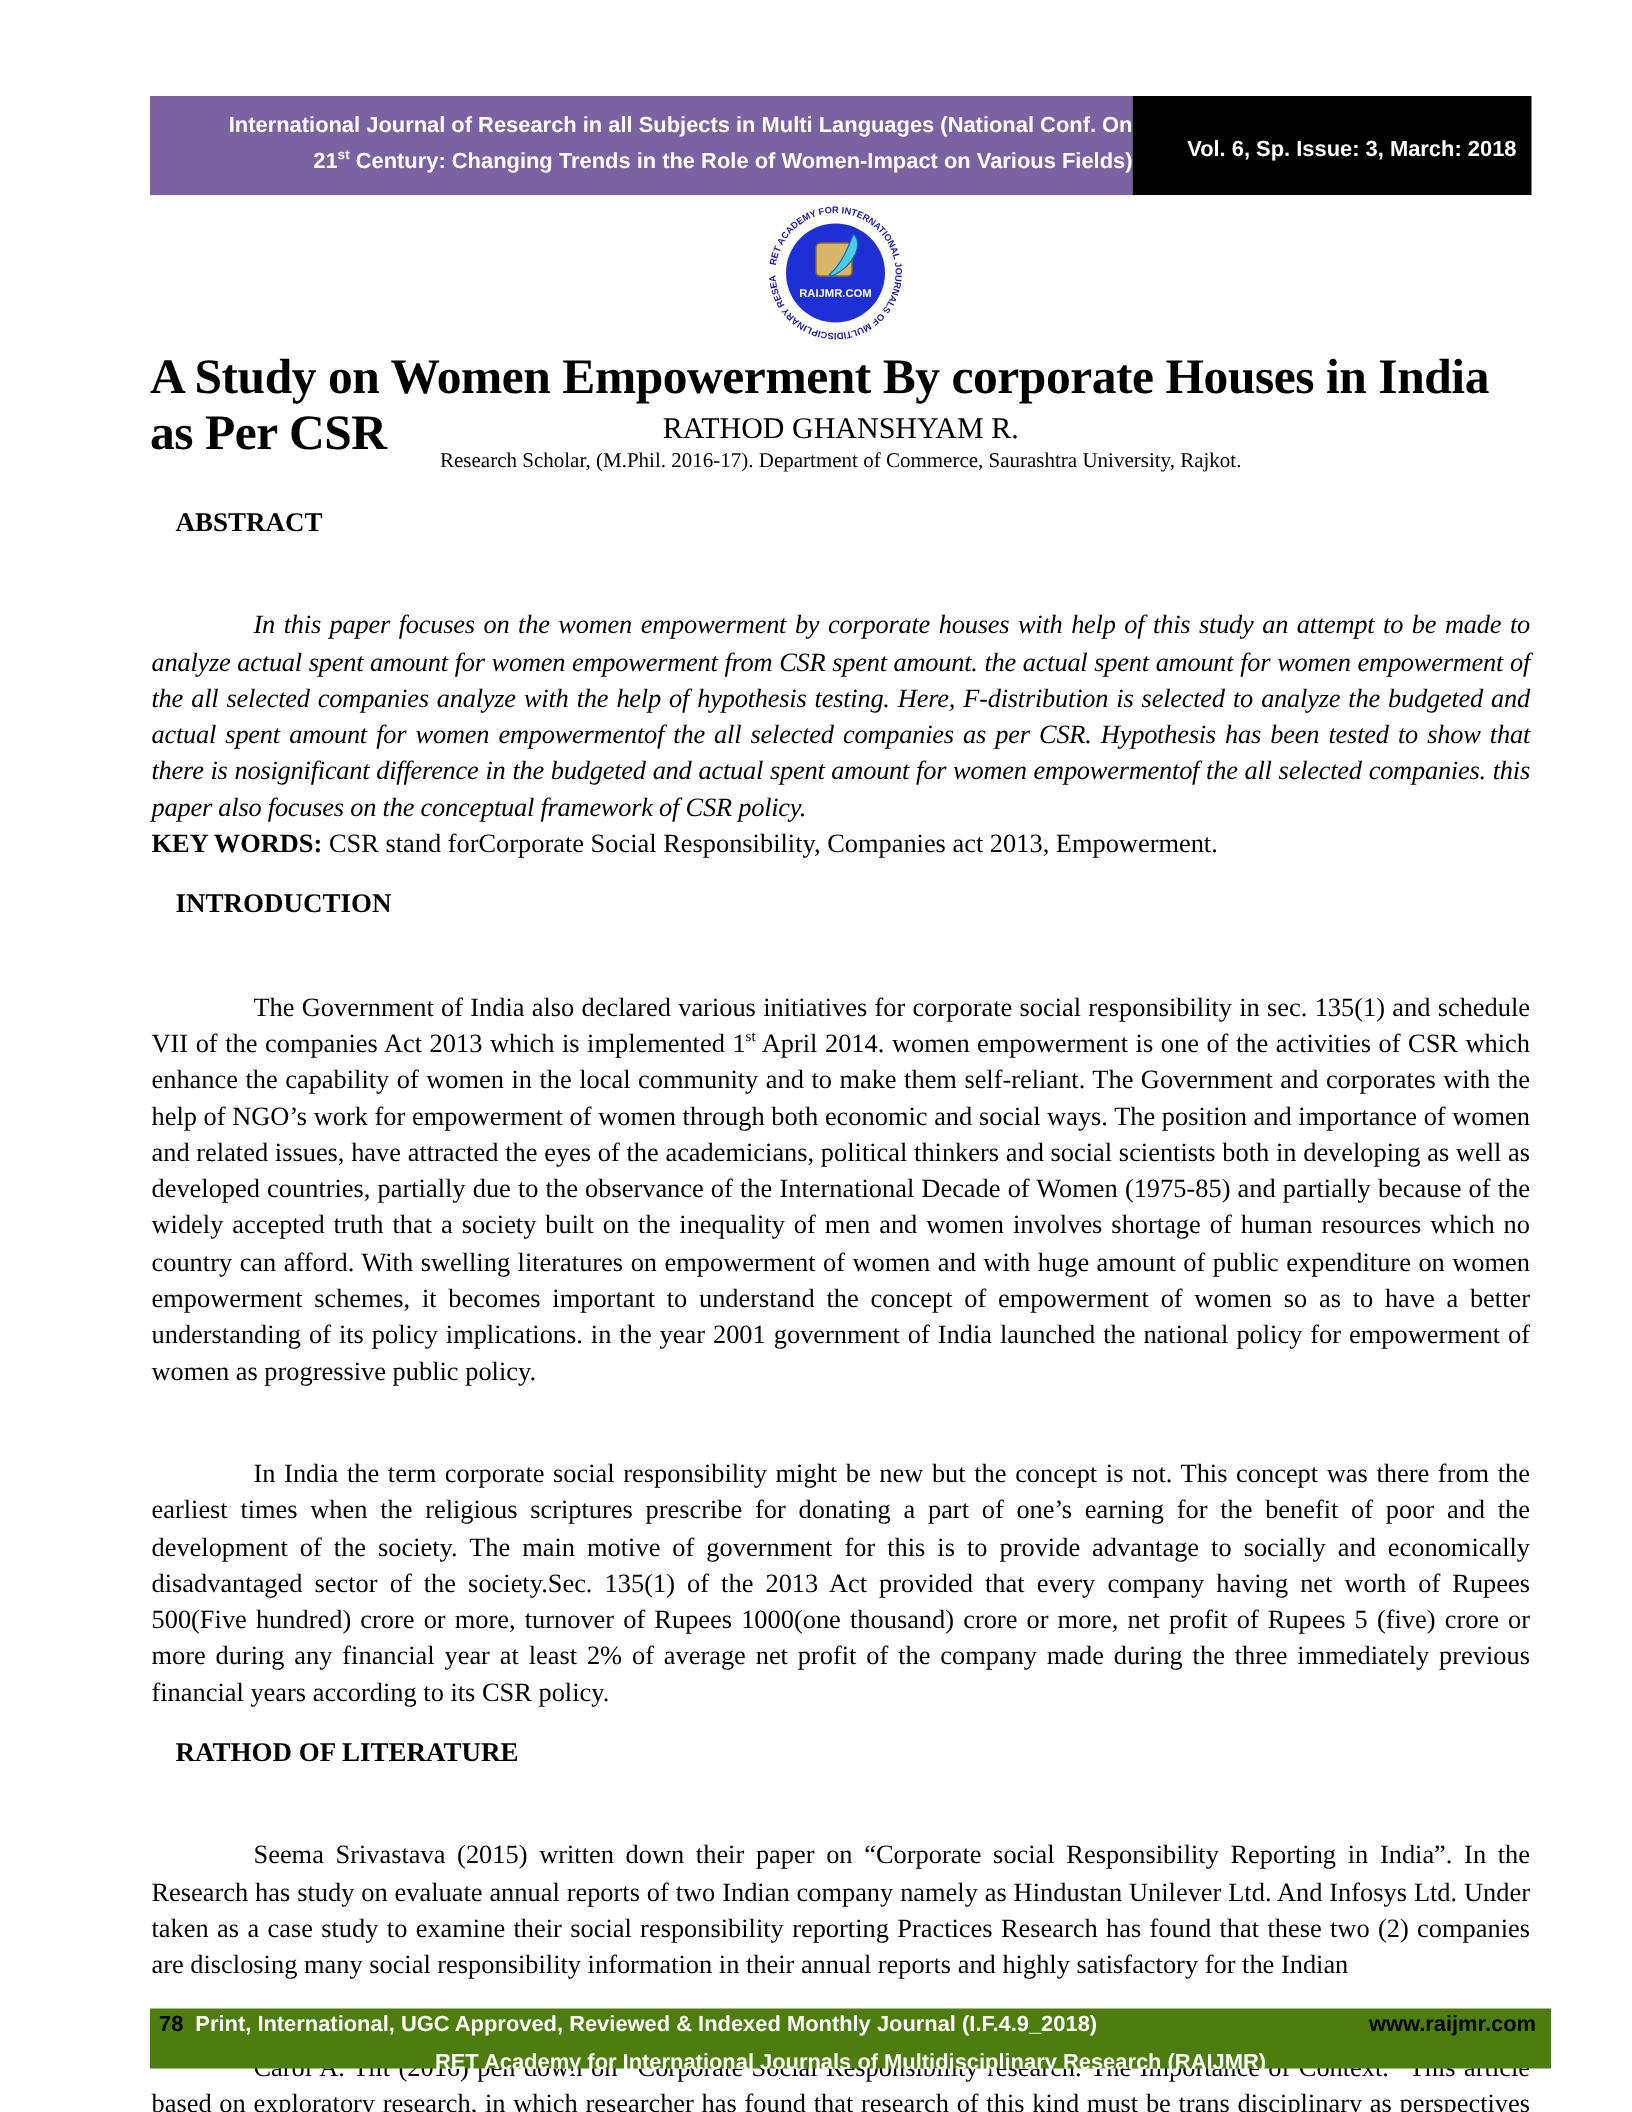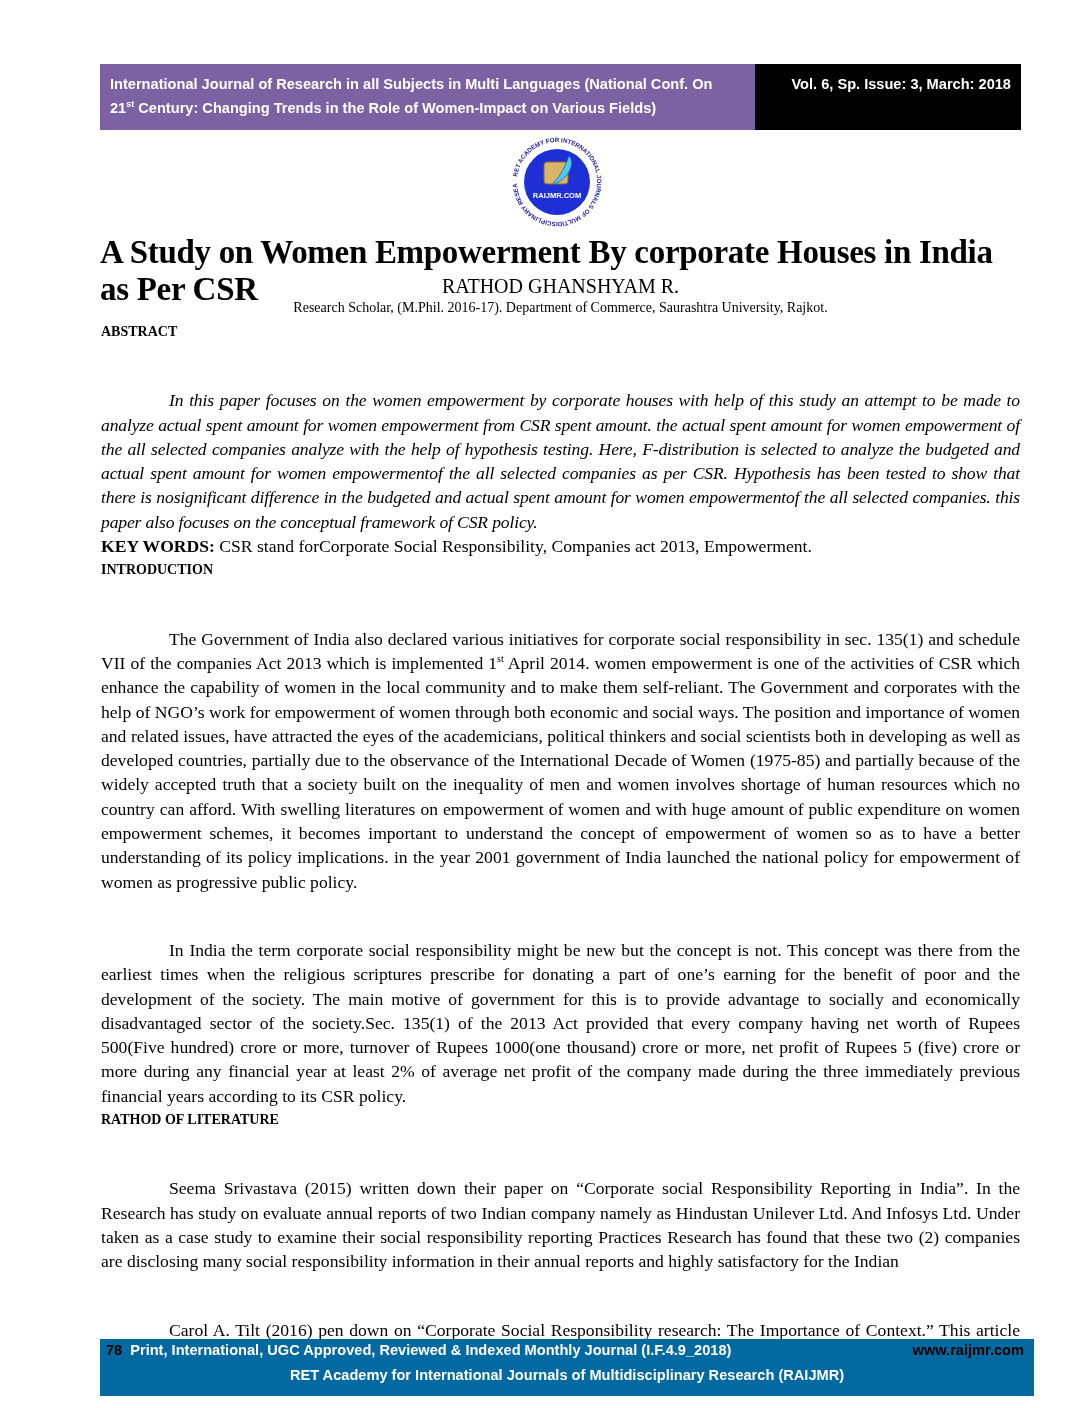--- a/index.html
+++ b/index.html
@@ -1,39 +1,39 @@
 <!DOCTYPE html>
 <html><head>
 <meta charset="utf-8">
 <style>
   html, body { margin: 0; padding: 0; background: #ffffff; }
   body { width: 1088px; height: 1408px; position: relative; overflow: hidden; font-family: "Liberation Serif", serif; color: #000; }
 
   .header { position: absolute; left: 100px; top: 64px; width: 921px; height: 66px; display: flex; }
   .header-left { background: #7d62a3; color: #fff; width: 655px; box-sizing: border-box; padding: 8px 0 0 10px;
-    font-family: "Liberation Sans", sans-serif; font-weight: bold; font-size: 14.6px; line-height: 24px; white-space: nowrap; }
+    font-family: "Liberation Sans", sans-serif; font-weight: bold; font-size: 14.6px; line-height: 24px; white-space: nowrap; text-align: right; }
   .header-left sup { font-size: 9px; line-height: 0; vertical-align: 6px; }
-  .header-right { background: #000; color: #fff; flex: 1; box-sizing: border-box; padding: 8px 10px 0 0; text-align: right;
+  .header-right { background: #000; color: #fff; flex: 1; box-sizing: border-box; padding: 24px 10px 0 0; text-align: right;
     font-family: "Liberation Sans", sans-serif; font-weight: bold; font-size: 14.6px; line-height: 24px; white-space: nowrap; }
 
   .logo { position: absolute; left: 511px; top: 136px; width: 92px; height: 92px; }
 
   .title { position: absolute; left: 100px; top: 234px; width: 921px; text-align: left; font-weight: bold; font-size: 33px; letter-spacing: -0.3px; }
   .author { position: absolute; left: 100px; top: 275px; width: 921px; text-align: center; font-size: 20px; }
   .affil { position: absolute; left: 100px; top: 300px; width: 921px; text-align: center; font-size: 14px; }
 
   .body { position: absolute; left: 101px; top: 320px; width: 919px; font-size: 17.6px; line-height: 24.3px; }
-  .h { font-weight: bold; font-size: 14px; margin: 0; }
+  .h { font-weight: bold; font-size: 18px; margin: 16px; }
   .p { margin: 0; text-align: justify; }
   .indent { text-indent: 68px; margin-top: 44px; }
   .abstract { font-style: italic; letter-spacing: -0.15px; }
   .kw b { font-weight: bold; }
   sup.s { font-size: 10px; line-height: 0; vertical-align: 7px; }
 
-  .footer { position: absolute; left: 100px; top: 1339px; width: 934px; height: 57px; background: #0369a1;
+  .footer { position: absolute; left: 100px; top: 1339px; width: 934px; height: 40px; background: #4d7c0f;
     font-family: "Liberation Sans", sans-serif; font-weight: bold; font-size: 14.6px; color: #fff; }
   .footer .row1 { position: absolute; left: 6px; top: 3px; right: 10px; height: 22px; display: flex; justify-content: space-between; white-space: nowrap; }
   .footer .page-num { color: #000; margin-right: 8px; }
   .footer .web { color: #000; }
   .footer .row2 { position: absolute; left: 0; right: 0; top: 28px; text-align: center; white-space: nowrap; }
 </style>
 </head>
 <body>
 
 <div class="header">

